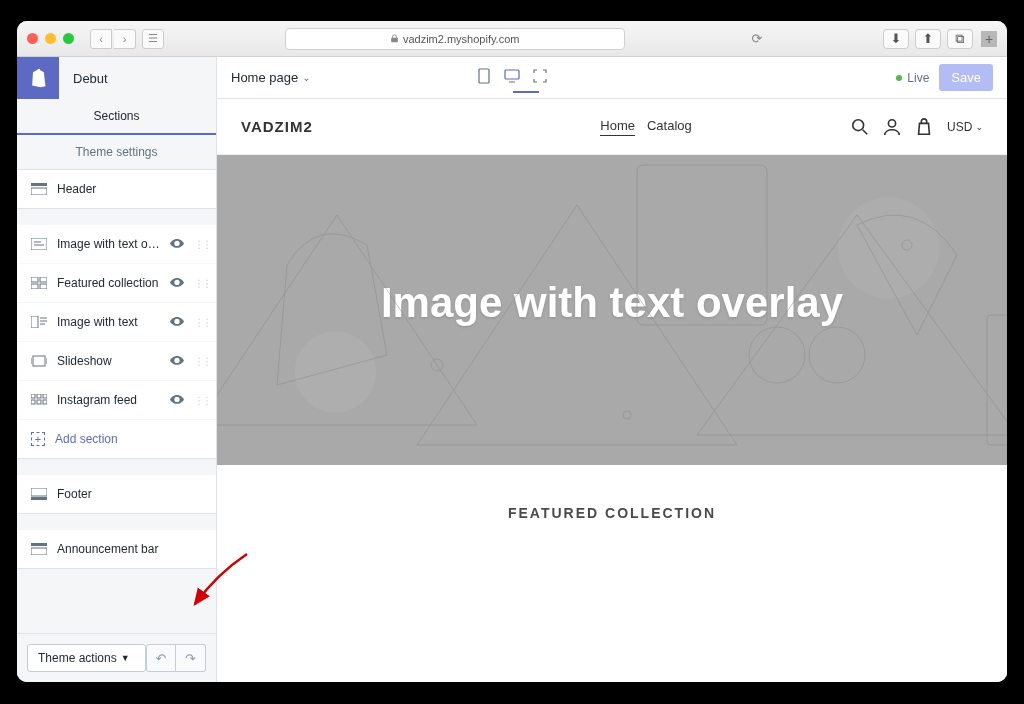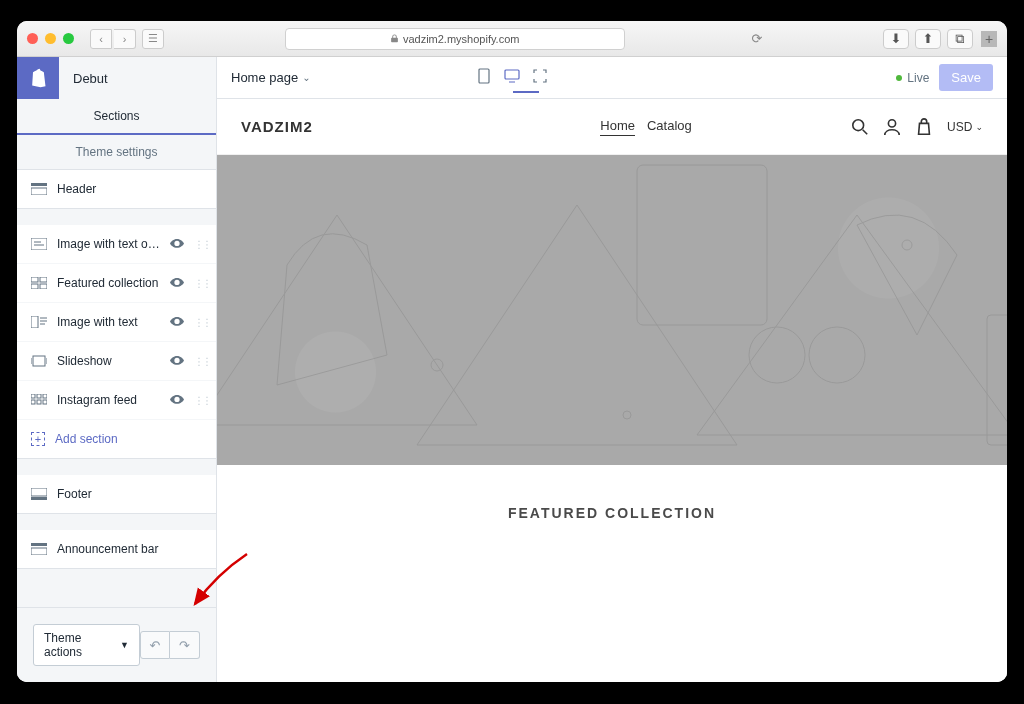--- a/index.html
+++ b/index.html
@@ -47,21 +47,21 @@
 .sec-item { display:flex; align-items:center; padding:12px 14px; font-size:12px; color:#212b36; background:#fff; border-bottom:1px solid #f4f6f8; gap:10px; position:relative;}
 .sec-item:last-child{border-bottom:none;}
 .sec-icon { width:16px; height:12px; color:#637381; flex-shrink:0; display:flex; align-items:center; justify-content:center;}
 .sec-label { flex:1; white-space:nowrap; overflow:hidden; text-overflow:ellipsis; }
 .eye { width:14px; color:#637381; }
 .drag { width:8px; color:#c4cdd5; font-size:10px; letter-spacing:-2px;}
 .add-sec { color:#5c6ac4; }
 .add-sec .sec-icon { border:1px dashed #5c6ac4; width:14px; height:14px; display:flex; align-items:center; justify-content:center; font-size:11px; color:#5c6ac4;}
 .spacer-f4 { height:16px; background:#f4f6f8; }
 
-.sidebar-footer { border-top:1px solid #dfe3e8; padding:16px; display:flex; align-items:center; }
+.sidebar-footer { border-top:1px solid #dfe3e8; padding:10px; display:flex; align-items:center; }
 .theme-actions { flex:1; border:1px solid #c4cdd5; background:#fff; border-radius:3px; padding:6px 10px; font-size:12px; color:#212b36; display:flex; align-items:center; gap:4px;}
 .undo-redo { display:flex; }
 .ur-btn { width:30px; height:28px; border:1px solid #c4cdd5; background:#f9fafb; display:flex; align-items:center; justify-content:center; color:#919eab; font-size:13px;}
 .ur-btn:first-child{border-radius:3px 0 0 3px;} .ur-btn:last-child{border-radius:0 3px 3px 0; border-left:0;}
 
 .preview { flex:1; background:#f4f6f8; padding:0; overflow:hidden; }
 .site { background:#fff; height:100%; display:flex; flex-direction:column; }
 .site-header { height:56px; display:flex; align-items:center; padding:0 24px; border-bottom:1px solid #f0f0f0;}
 .brand { font-size:15px; font-weight:600; letter-spacing:1px; color:#333; width:200px;}
 .site-nav { flex:1; display:flex; justify-content:center; gap:12px; font-size:13px; }
@@ -333,20 +333,21 @@
                 <rect x="770" y="160" width="120" height="130" rx="4"></rect>
                 <circle cx="560" cy="200" r="28"></circle>
                 <circle cx="620" cy="200" r="28"></circle>
                 <circle cx="220" cy="210" r="6"></circle>
                 <circle cx="690" cy="90" r="5"></circle>
                 <circle cx="410" cy="260" r="4"></circle>
                 <path d="M70 110 Q100 60 150 90 L170 200 L60 230 Z"></path>
                 <path d="M640 70 Q700 40 740 100 L700 180 Z"></path>
               </g>
             </svg>
+            <h1>Image with text overlay</h1>
           </div>
           <div class="feat-title">FEATURED COLLECTION</div>
         </div>
       </div>
 
       <div class="arrow">
         <svg width="70" height="70">
             <defs>
               <marker id="ah" markerWidth="8" markerHeight="8" refX="6" refY="3" orient="auto">
                 <path d="M0 0 L7 3 L0 6 Z" fill="#d40000"></path>

